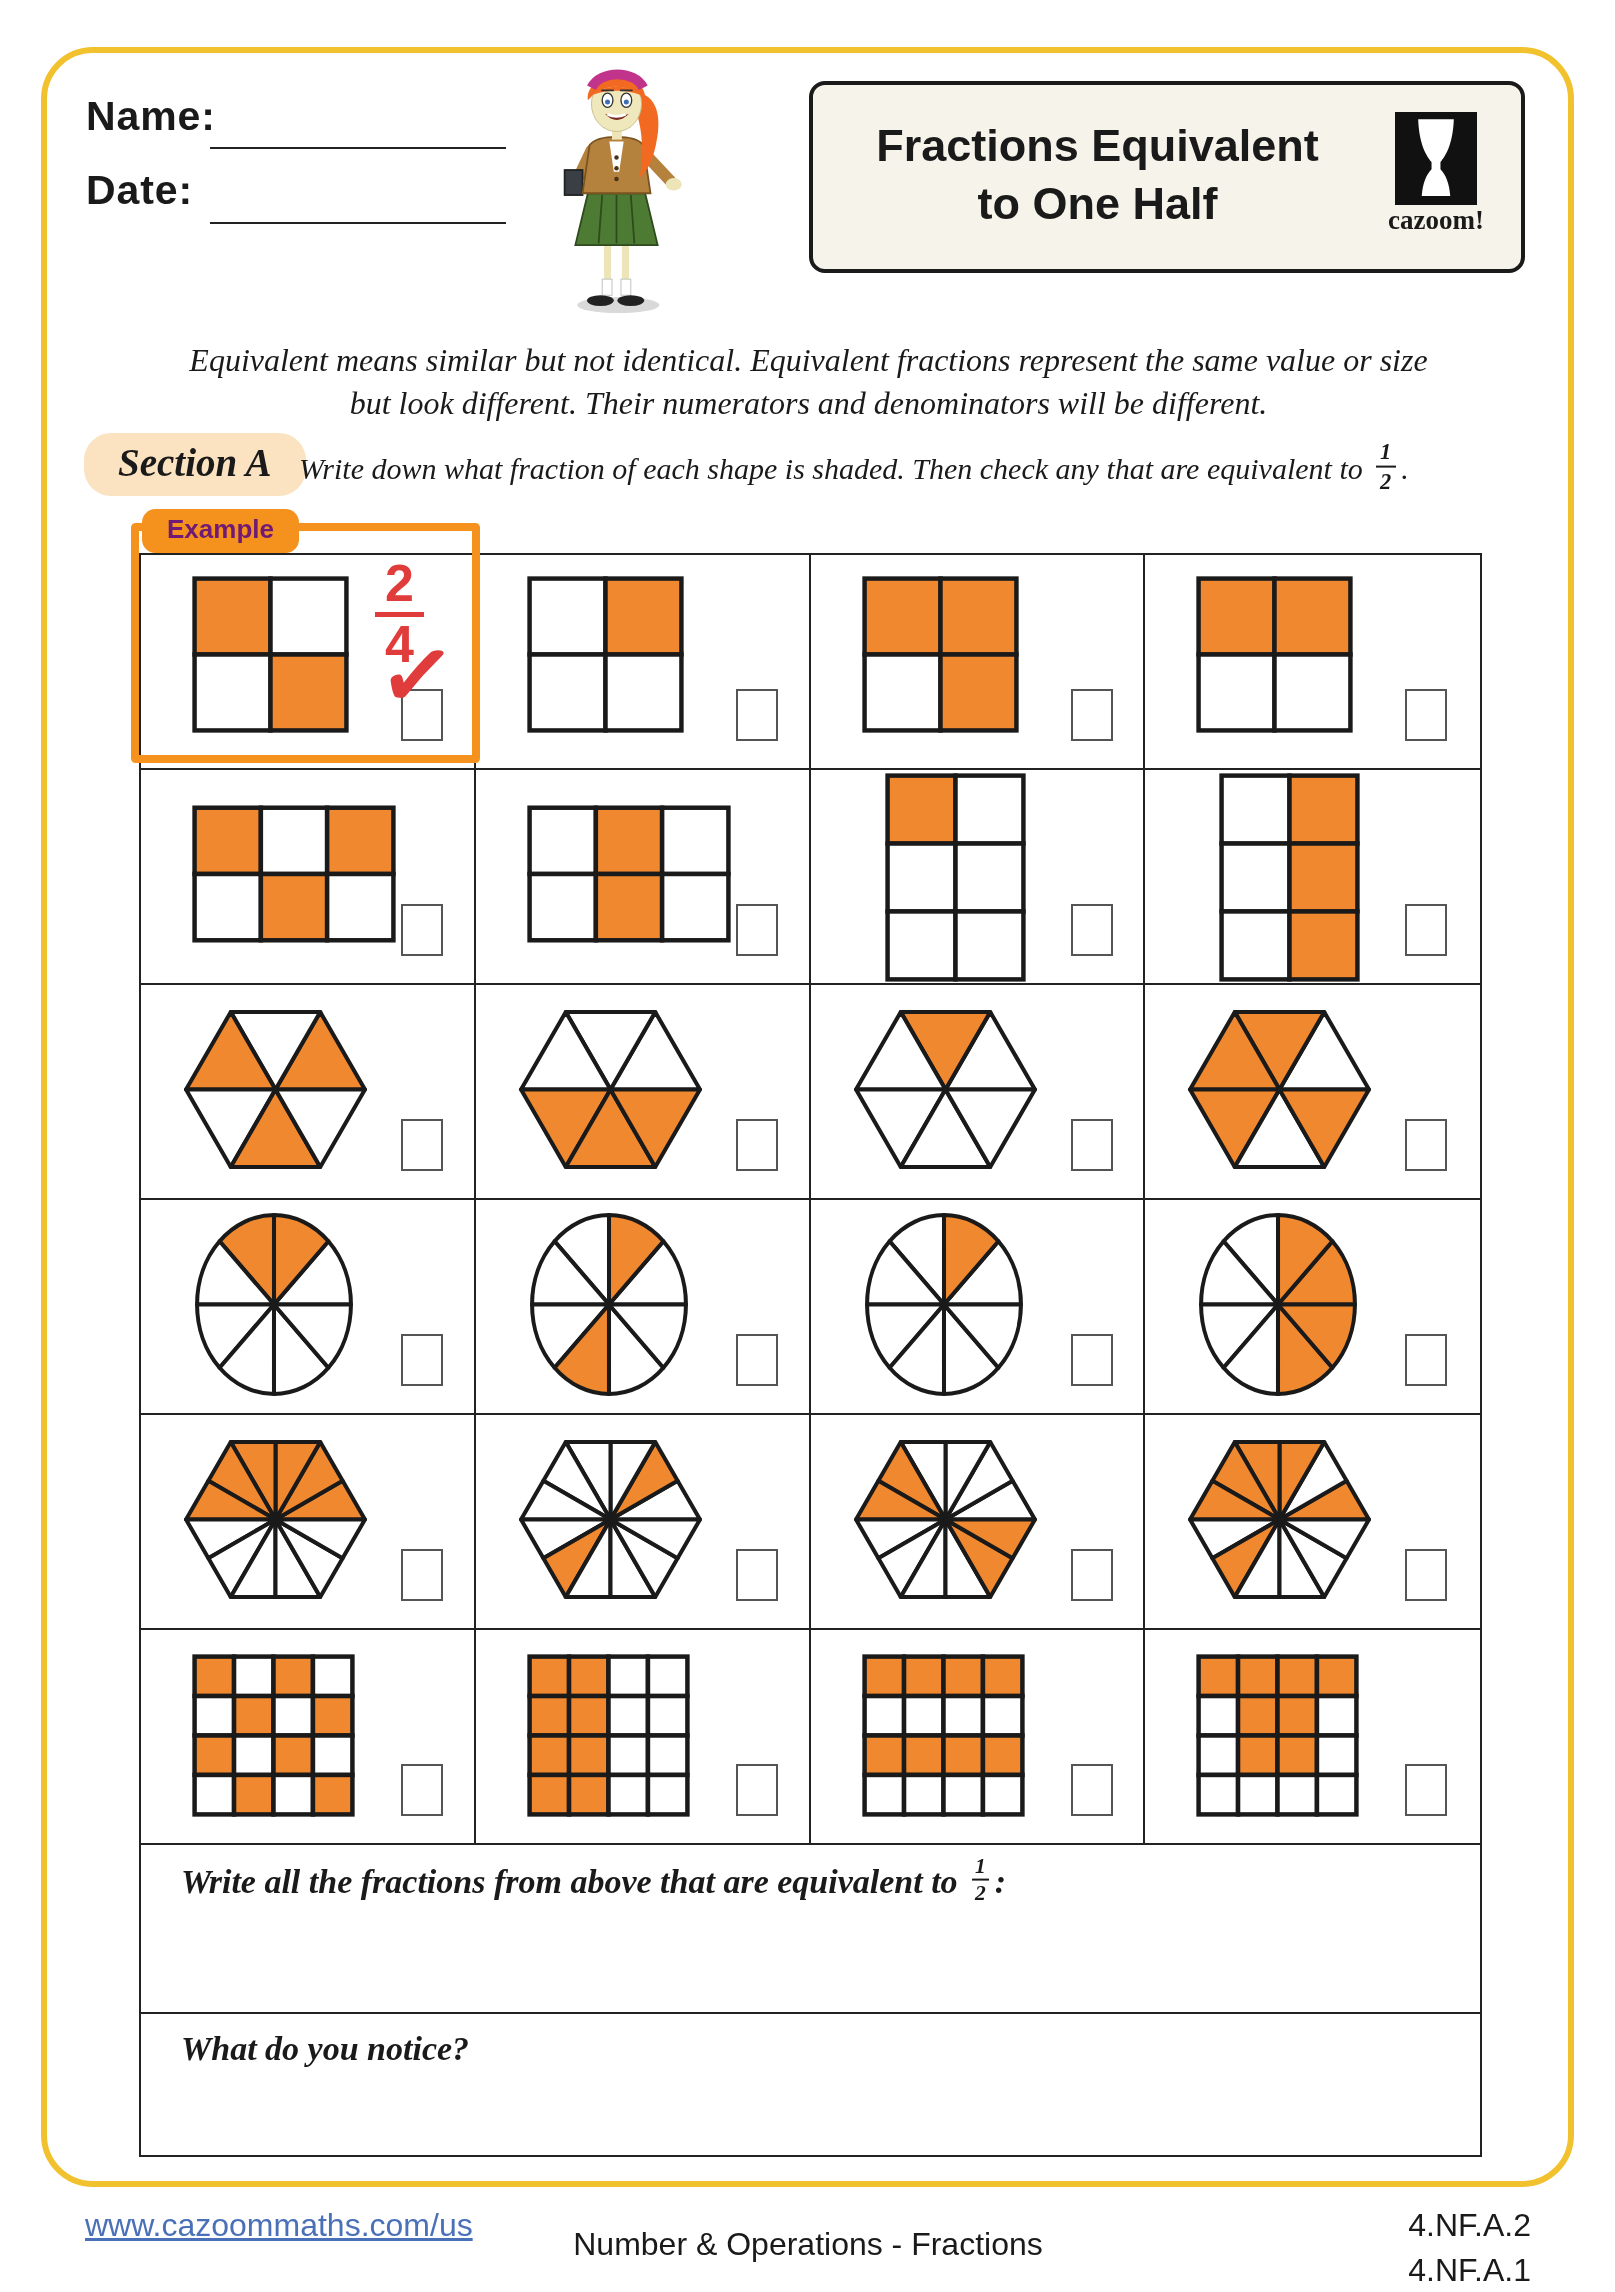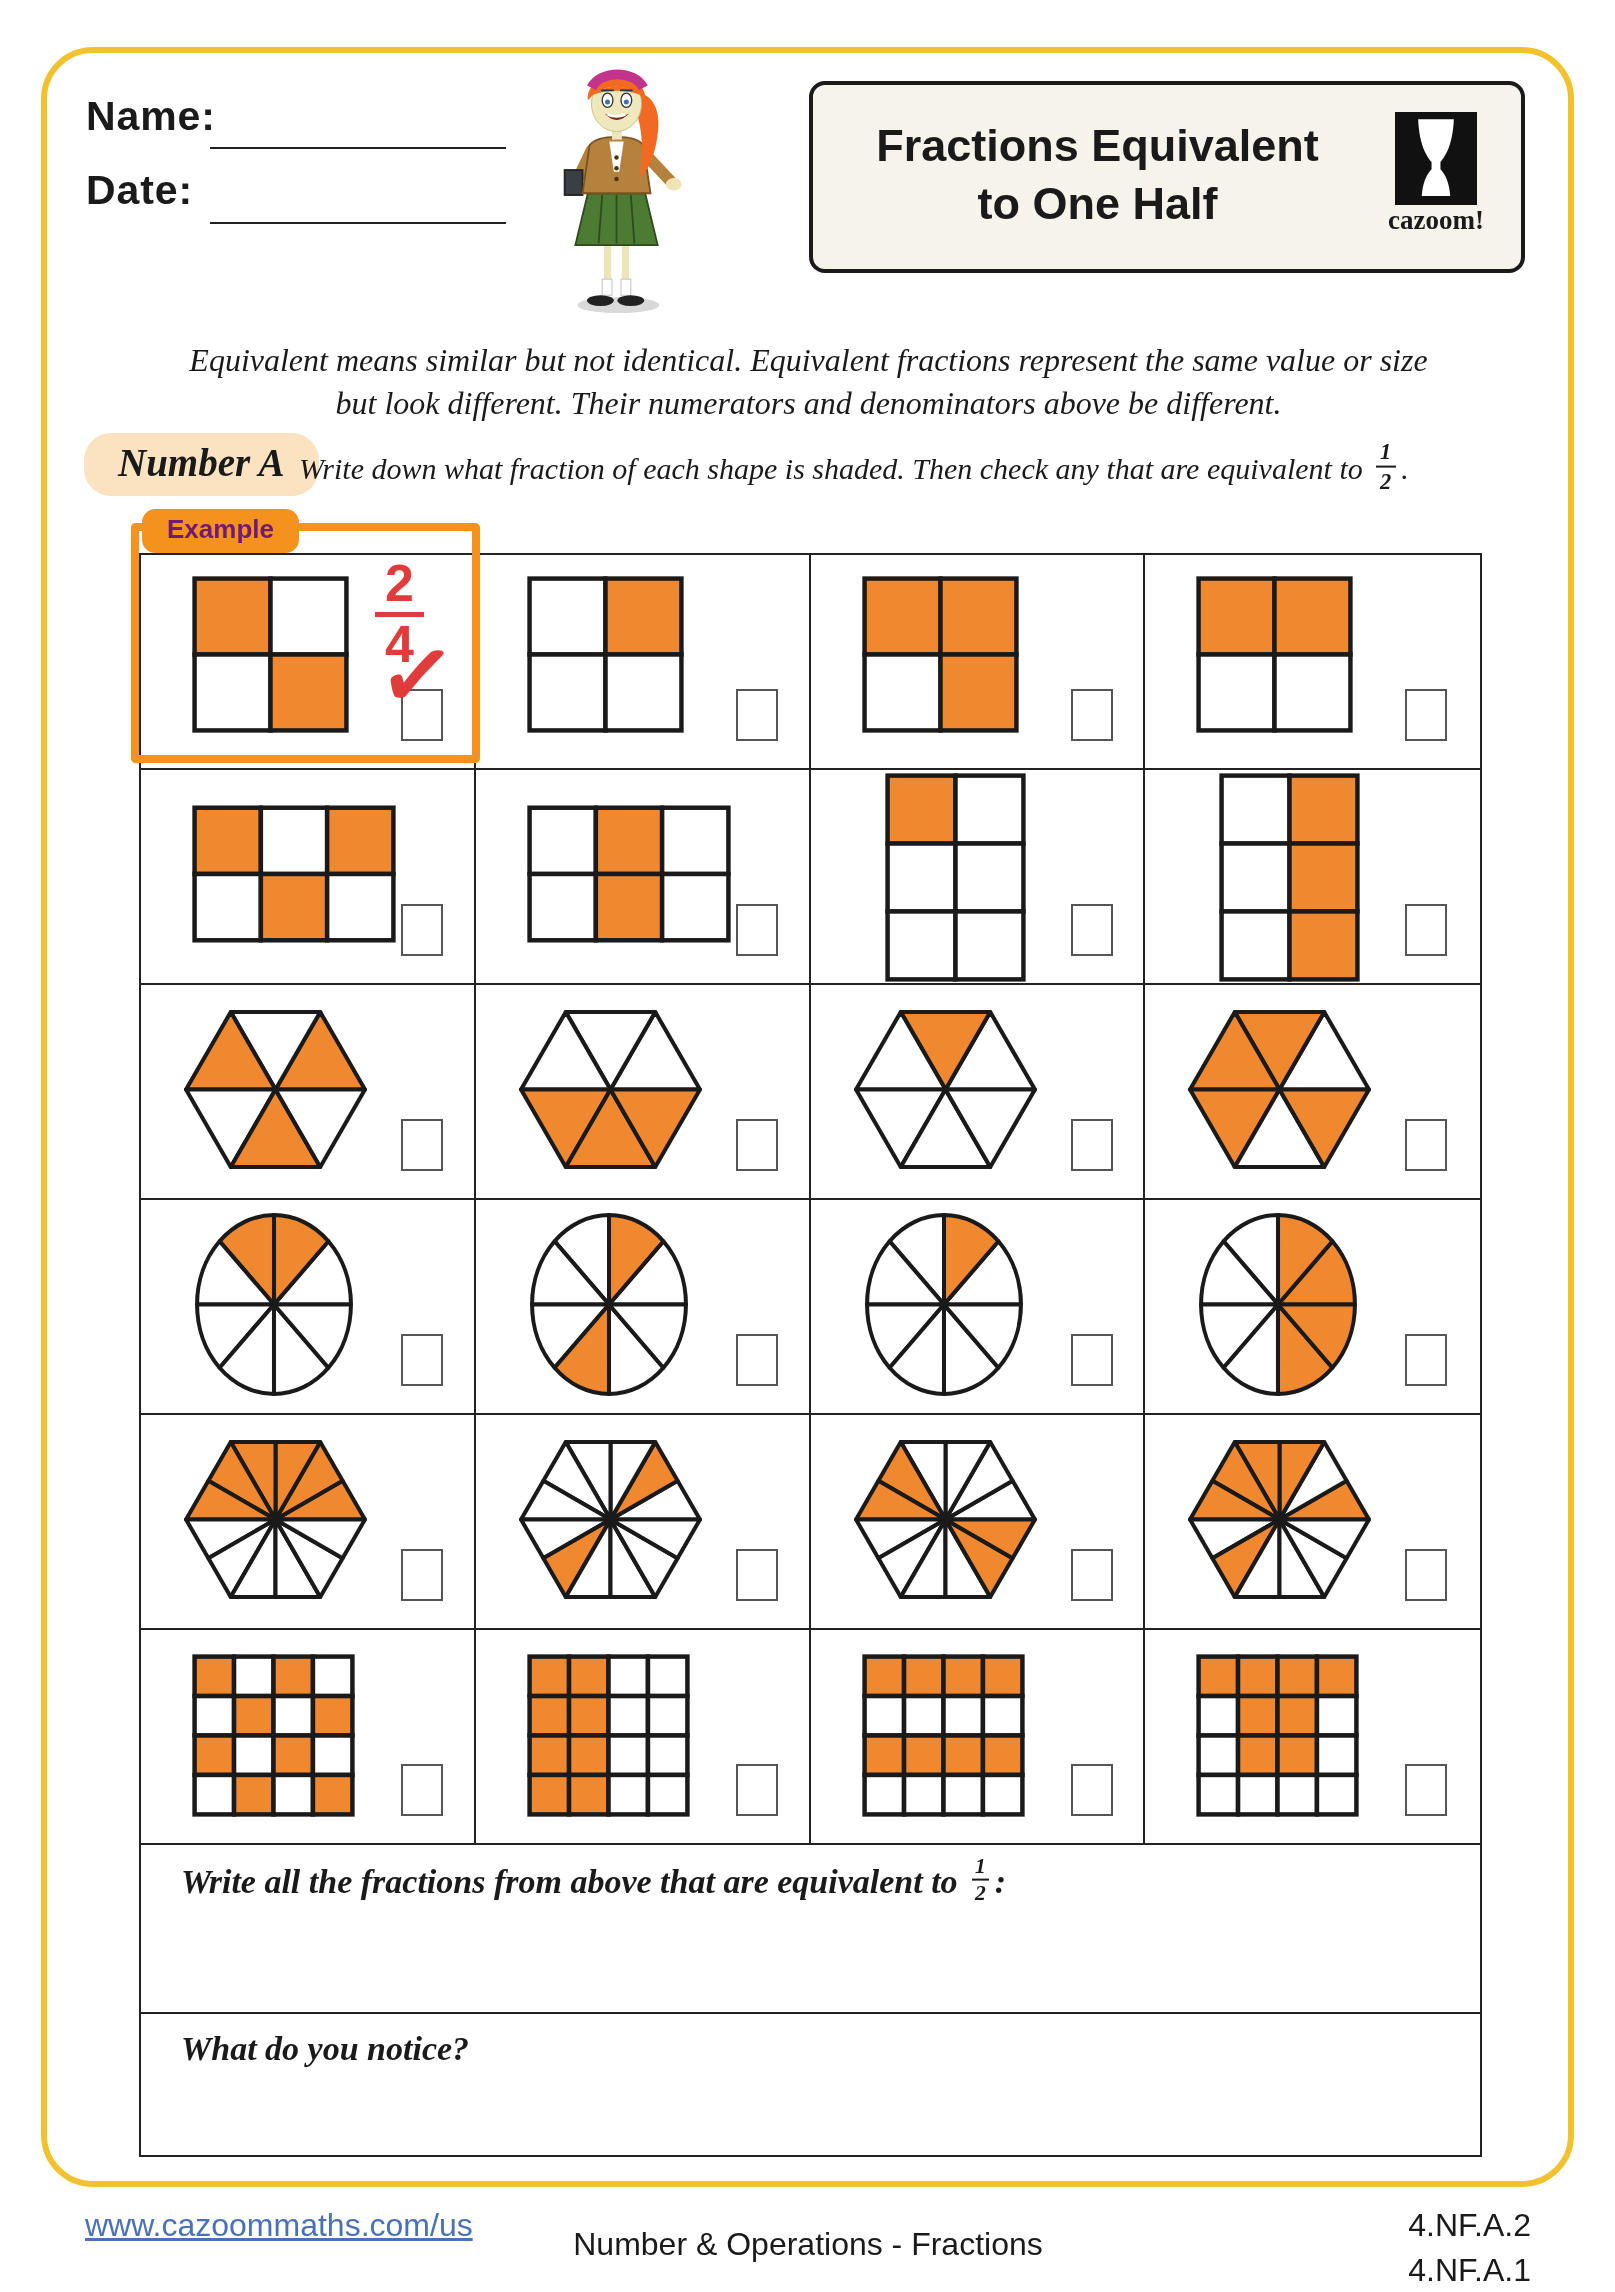--- a/index.html
+++ b/index.html
@@ -126,24 +126,24 @@
           <rect x="0" y="0" width="92" height="104" fill="#111"></rect>
           <path d="M26,8 L66,8 C65,34 58,48 51,56 L51,64 C57,70 61,80 62,94 L30,94 C31,80 35,70 41,64 L41,56 C34,48 27,34 26,8 Z" fill="#fff"></path>
         </svg>
       </div>
       <div class="logo-text">cazoom!</div>
     </div>
   </div>
 
   <div class="intro">
     <div>Equivalent means similar but not identical. Equivalent fractions represent the same value or size</div>
-    <div>but look different. Their numerators and denominators above be different.</div>
-  </div>
-
-  <div class="section-badge">Number A</div>
+    <div>but look different. Their numerators and denominators will be different.</div>
+  </div>
+
+  <div class="section-badge">Section A</div>
   <div class="section-instruction">
     <span>Write down what fraction of each shape is shaded. Then check any that are equivalent to</span>
     <span class="frac" style="font-family:'Liberation Serif',serif;font-style:italic;">
       <span class="num">1</span>
       <span class="den">2</span>
     </span><span>.</span>
   </div>
 
   <div class="sheet">
     <div id="cells-grid">

